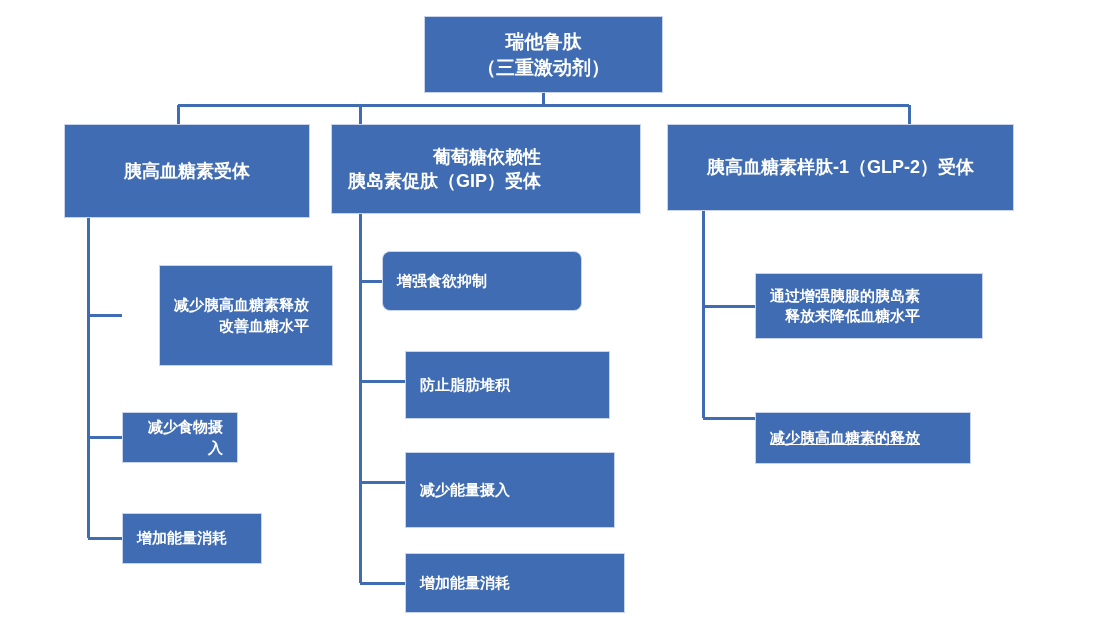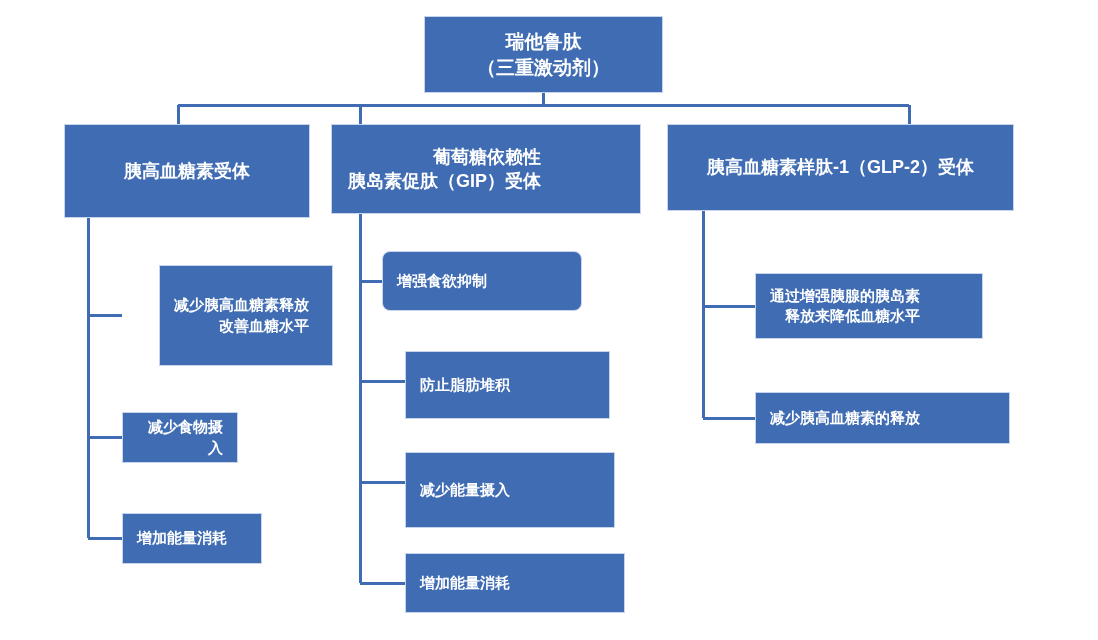--- a/index.html
+++ b/index.html
@@ -114,15 +114,15 @@
 
   <div class="node left leaf" style="left:405px; top:452px; width:210px; height:76px;">减少能量摄入</div>
 
   <div class="node left leaf" style="left:405px; top:553px; width:220px; height:60px;">增加能量消耗</div>
 
   <div class="node center branch" style="left:667px; top:124px; width:347px; height:87px;">胰高血糖素样肽-1（GLP-2）受体</div>
 
   <div class="node left leaf" style="left:755px; top:273px; width:228px; height:66px;">通过增强胰腺的胰岛素
 释放来降低血糖水平</div>
 
-  <div class="node left leaf" style="left:755px; top:392px; width:255px; height:52px;">减少胰高血糖素的释放</div>
+  <div class="node left leaf" style="left:755px; top:412px; width:216px; height:52px;text-decoration:underline;">减少胰高血糖素的释放</div>
 
 </div>
 
 </body></html>

